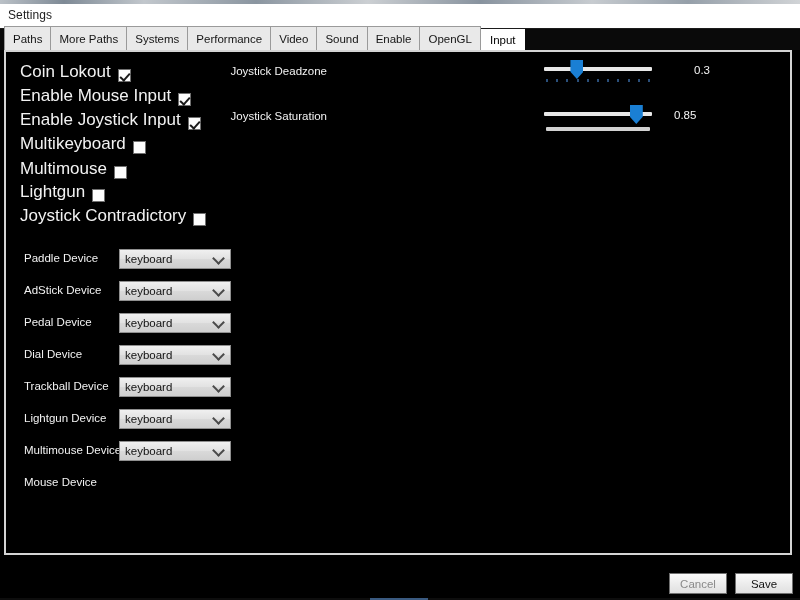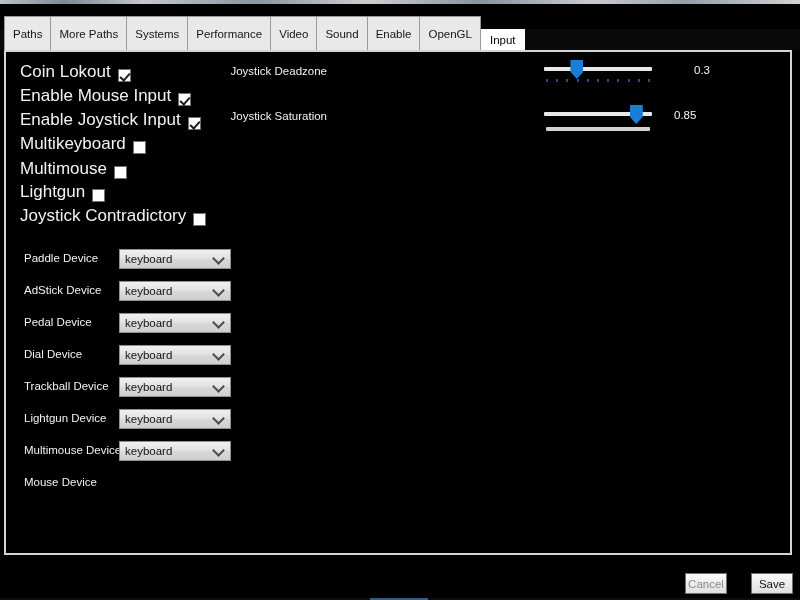--- a/index.html
+++ b/index.html
@@ -33,21 +33,21 @@
     font-size: 12px; color: #1c1c1c;
     letter-spacing: .1px;
   }
   
   .tabstrip {
     position: absolute; left: 0; top: 29px; width: 800px; height: 21px;
     background: #0a0a0a;
     display: flex; align-items: flex-end;
   }
   .tab {
-    height: 34px;
+    height: 24px;
     margin-top: 2px;
     padding: 0 8px;
     display: flex; align-items: center;
     font-size: 11.5px;
     color: #151515;
     background: #e9e9e9;
     border: 1px solid #9a9a9a;
     border-bottom: none;
     border-right: none;
     box-sizing: border-box;
@@ -165,21 +165,21 @@
   }
   .sld-value {
     position: absolute; top: 4px;
     font-size: 11.5px; color: #f4f4f4; white-space: nowrap;
   }
 
   
   .footer { position: absolute; left: 0; top: 555px; width: 800px; height: 45px; background: #000; }
   .btn {
     position: absolute; top: 18px;
-    width: 42px; height: 21px;
+    width: 58px; height: 21px;
     background: linear-gradient(180deg,#fbfbfb 0%, #ececec 52%, #e0e0e0 100%);
     border: 1px solid #707070;
     box-sizing: border-box;
     display: flex; align-items: center; justify-content: center;
     font-size: 11.5px;
     text-align: center;
   }
   .btn-cancel { right: 73px; color: #8a8a8a; }
   .btn-save   { right: 7px;  color: #121212; }
   .bottom-edge {
@@ -191,20 +191,23 @@
     background: #3a5a80;
   }
 </style>
 </head>
 <body>
 
 <div id="app">
 
   <div class="top-strip"></div>
 
+  <div class="titlebar">
+    <div class="title">Settings</div>
+  </div>
 
   <div class="tabstrip" id="tabstrip">
       <div class="tab">Paths</div>
       <div class="tab">More Paths</div>
       <div class="tab">Systems</div>
       <div class="tab">Performance</div>
       <div class="tab">Video</div>
       <div class="tab">Sound</div>
       <div class="tab">Enable</div>
       <div class="tab last-inactive">OpenGL</div>

